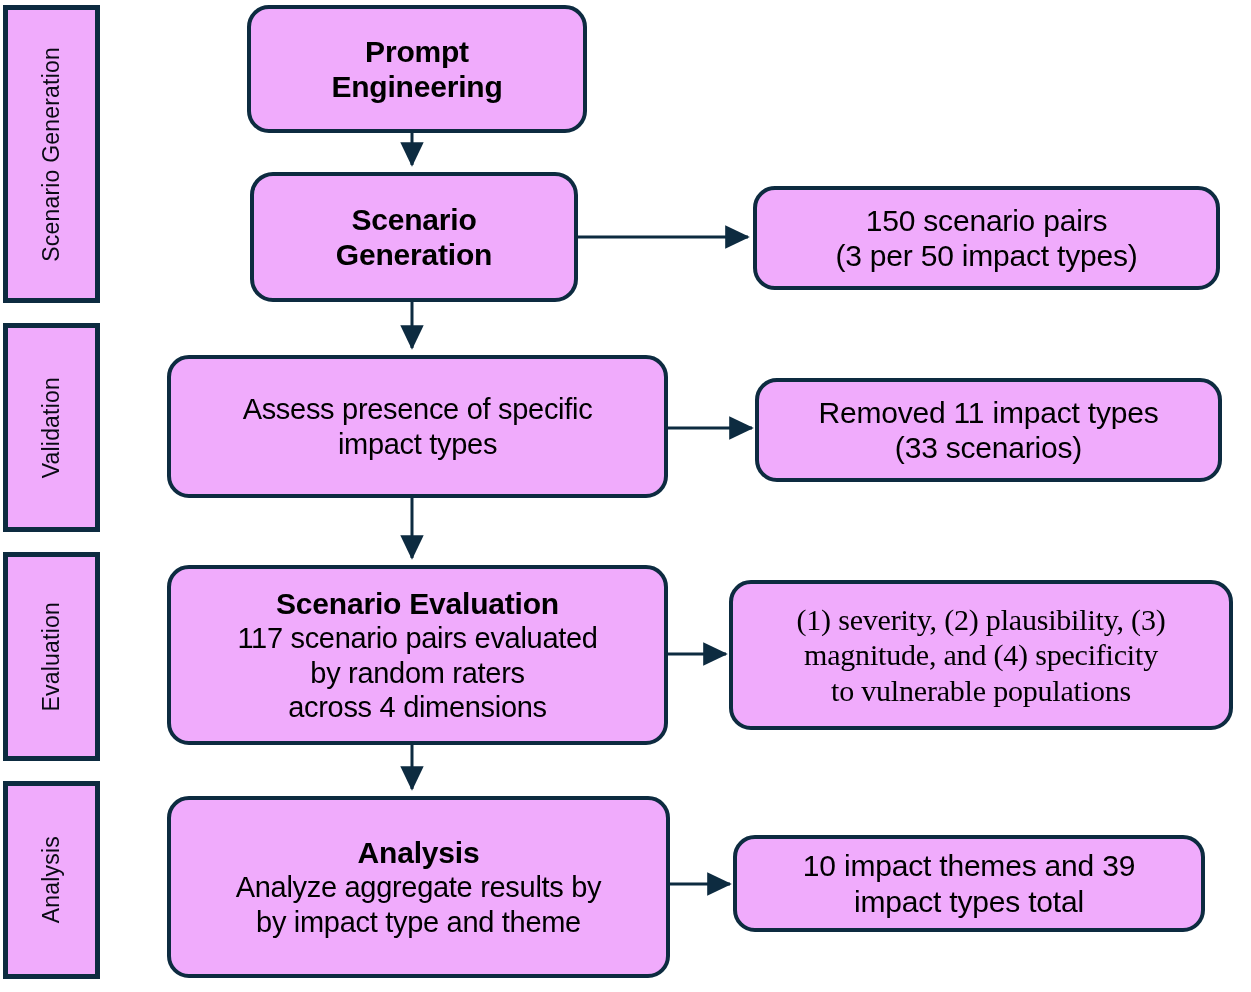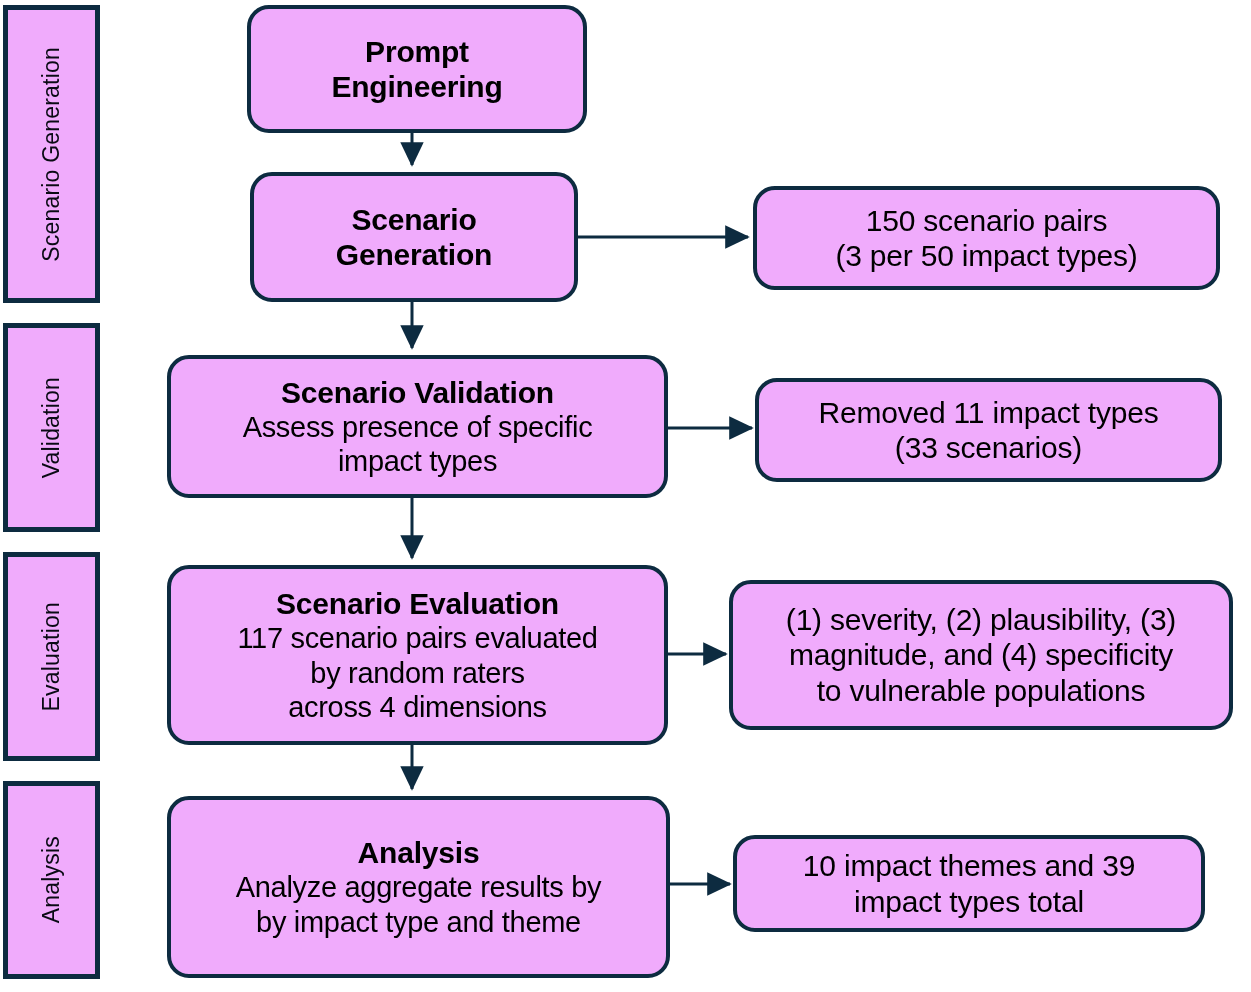--- a/index.html
+++ b/index.html
@@ -121,27 +121,26 @@
 
   <div class="node lane" style="left:3px; top:781px; width:97px; height:198px;">
     <span class="lane-label">Analysis</span>
   </div>
 
   <div class="node rounded" style="left:247px; top:5px; width:340px; height:128px;">
     <span class="title ln">Prompt</span>
     <span class="title ln">Engineering</span>
   </div>
 
-  <div class="node rounded" style="left:250px; top:172px; width:328px; height:130px;">
+  <div class="node rounded" style="left:250px; top:172px; width:328px; height:130px;border-radius:23px;">
     <span class="title ln">Scenario</span>
     <span class="title ln">Generation</span>
   </div>
 
   <div class="node rounded" style="left:167px; top:355px; width:501px; height:143px;">
-    <span class="title ln">Scenario Validation</span>
     <span class="subtitle ln">Assess presence of specific</span>
     <span class="subtitle ln">impact types</span>
   </div>
 
   <div class="node rounded" style="left:167px; top:565px; width:501px; height:180px;">
     <span class="title ln">Scenario Evaluation</span>
     <span class="subtitle ln">117 scenario pairs evaluated</span>
     <span class="subtitle ln">by random raters</span>
     <span class="subtitle ln">across 4 dimensions</span>
   </div>
@@ -155,21 +154,21 @@
   <div class="node rounded" style="left:753px; top:186px; width:467px; height:104px;">
     <span class="plain ln">150 scenario pairs</span>
     <span class="plain ln">(3 per 50 impact types)</span>
   </div>
 
   <div class="node rounded" style="left:755px; top:378px; width:467px; height:104px;">
     <span class="plain ln">Removed 11 impact types</span>
     <span class="plain ln">(33 scenarios)</span>
   </div>
 
-  <div class="node rounded" style="left:729px; top:580px; width:504px; height:150px;">
+  <div class="node rounded" style="left:729px; top:580px; width:504px; height:150px;font-family:Liberation Serif, serif;">
     <span class="plain ln">(1) severity, (2) plausibility, (3)</span>
     <span class="plain ln">magnitude, and (4) specificity</span>
     <span class="plain ln">to vulnerable populations</span>
   </div>
 
   <div class="node rounded" style="left:733px; top:835px; width:472px; height:97px;">
     <span class="plain ln">10 impact themes and 39</span>
     <span class="plain ln">impact types total</span>
   </div>
 

